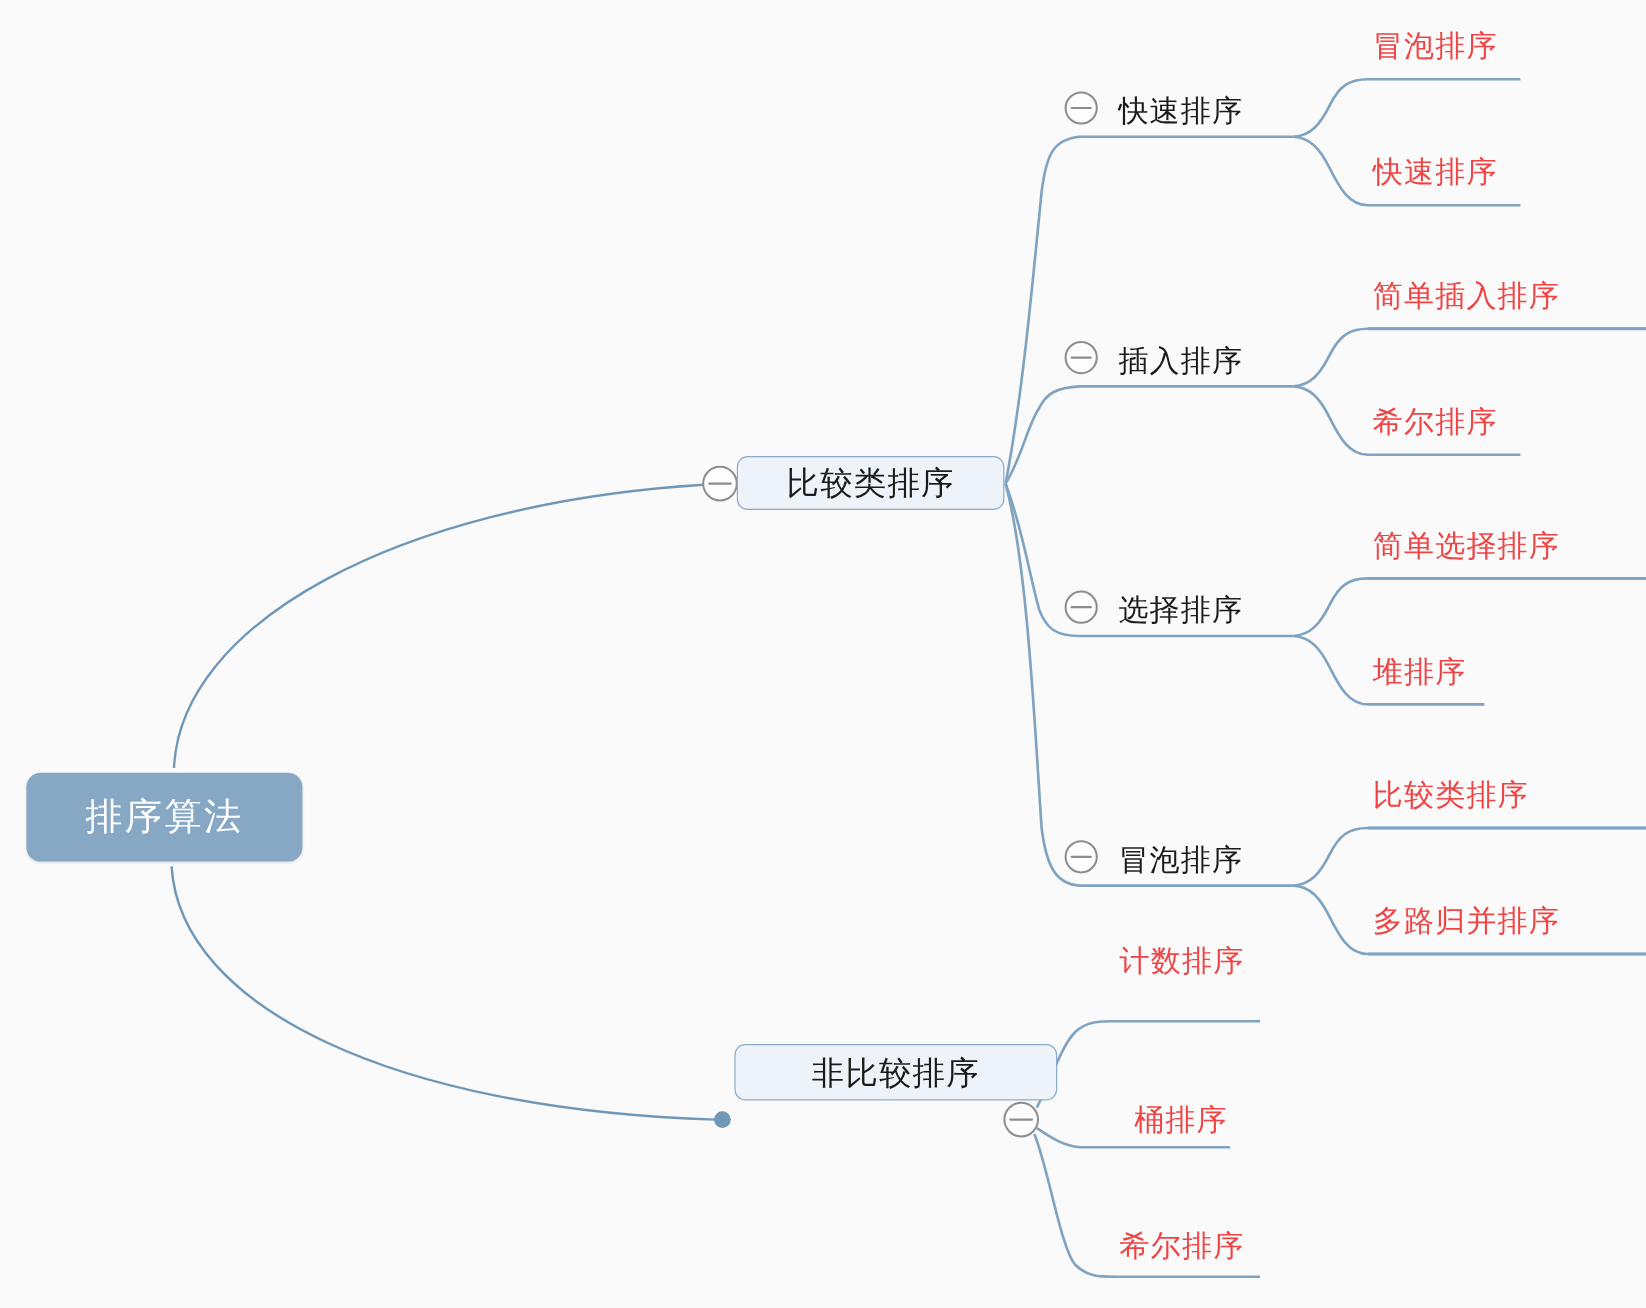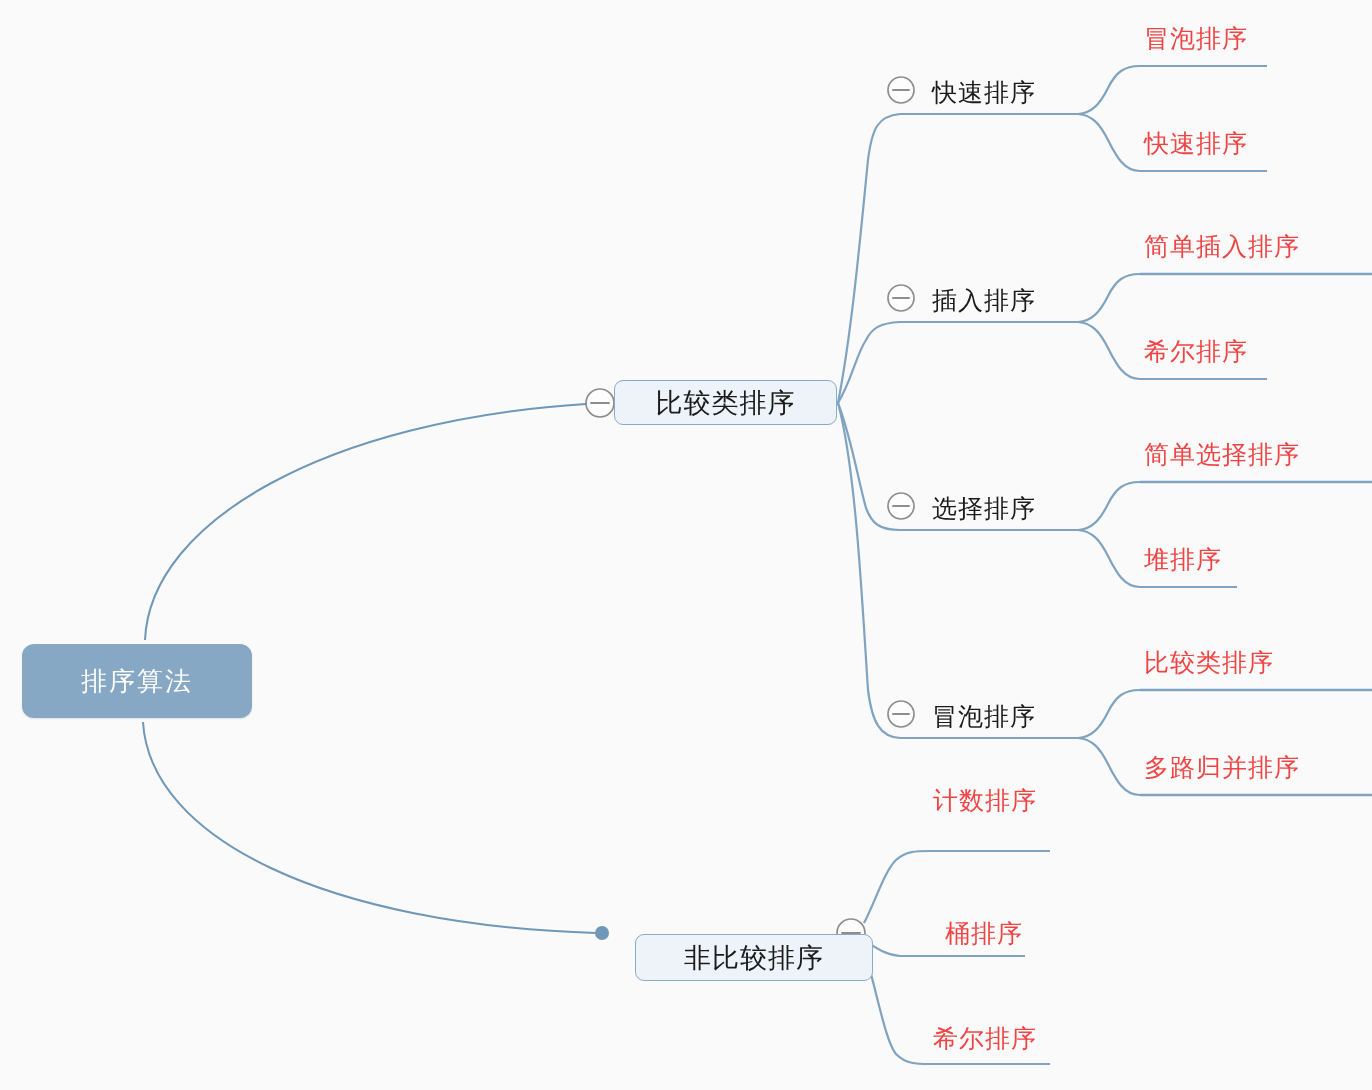--- a/index.html
+++ b/index.html
@@ -61,21 +61,21 @@
     box-sizing: border-box;
     display: flex;
     align-items: center;
     justify-content: center;
     white-space: nowrap;
   }
   .node-root {
     background: #86a8c4;
     border-radius: 12px;
     color: #ffffff;
-    font-size: 26px;
+    font-size: 31px;
     letter-spacing: 2px;
     box-shadow: 0 1px 2px rgba(0,0,0,0.10);
   }
   .node-branch {
     background: #eef3f9;
     border: 1.6px solid #8aaccb;
     border-radius: 9px;
     color: #1b1b1b;
     font-size: 27px;
     letter-spacing: 1px;
@@ -165,21 +165,21 @@
   </svg>
 
   <div class="node node-root" style="left:22px; top:644px; width:230px; height:74px;">
     <span>排序算法</span>
   </div>
 
   <div class="node node-branch" style="left:614px; top:380px; width:223px; height:45px;">
     <span>比较类排序</span>
   </div>
 
-  <div class="node node-branch" style="left:612px; top:934px; width:238px; height:47px;margin-left:23px;">
+  <div class="node node-branch" style="left:612px; top:870px; width:269px; height:47px;">
     <span>非比较排序</span>
   </div>
 
   <div class="label-sub" style="left:932px; top:76px;">
     <span>快速排序</span>
   </div>
   <div class="label-sub" style="left:932px; top:284px;">
     <span>插入排序</span>
   </div>
   <div class="label-sub" style="left:932px; top:492px;">

